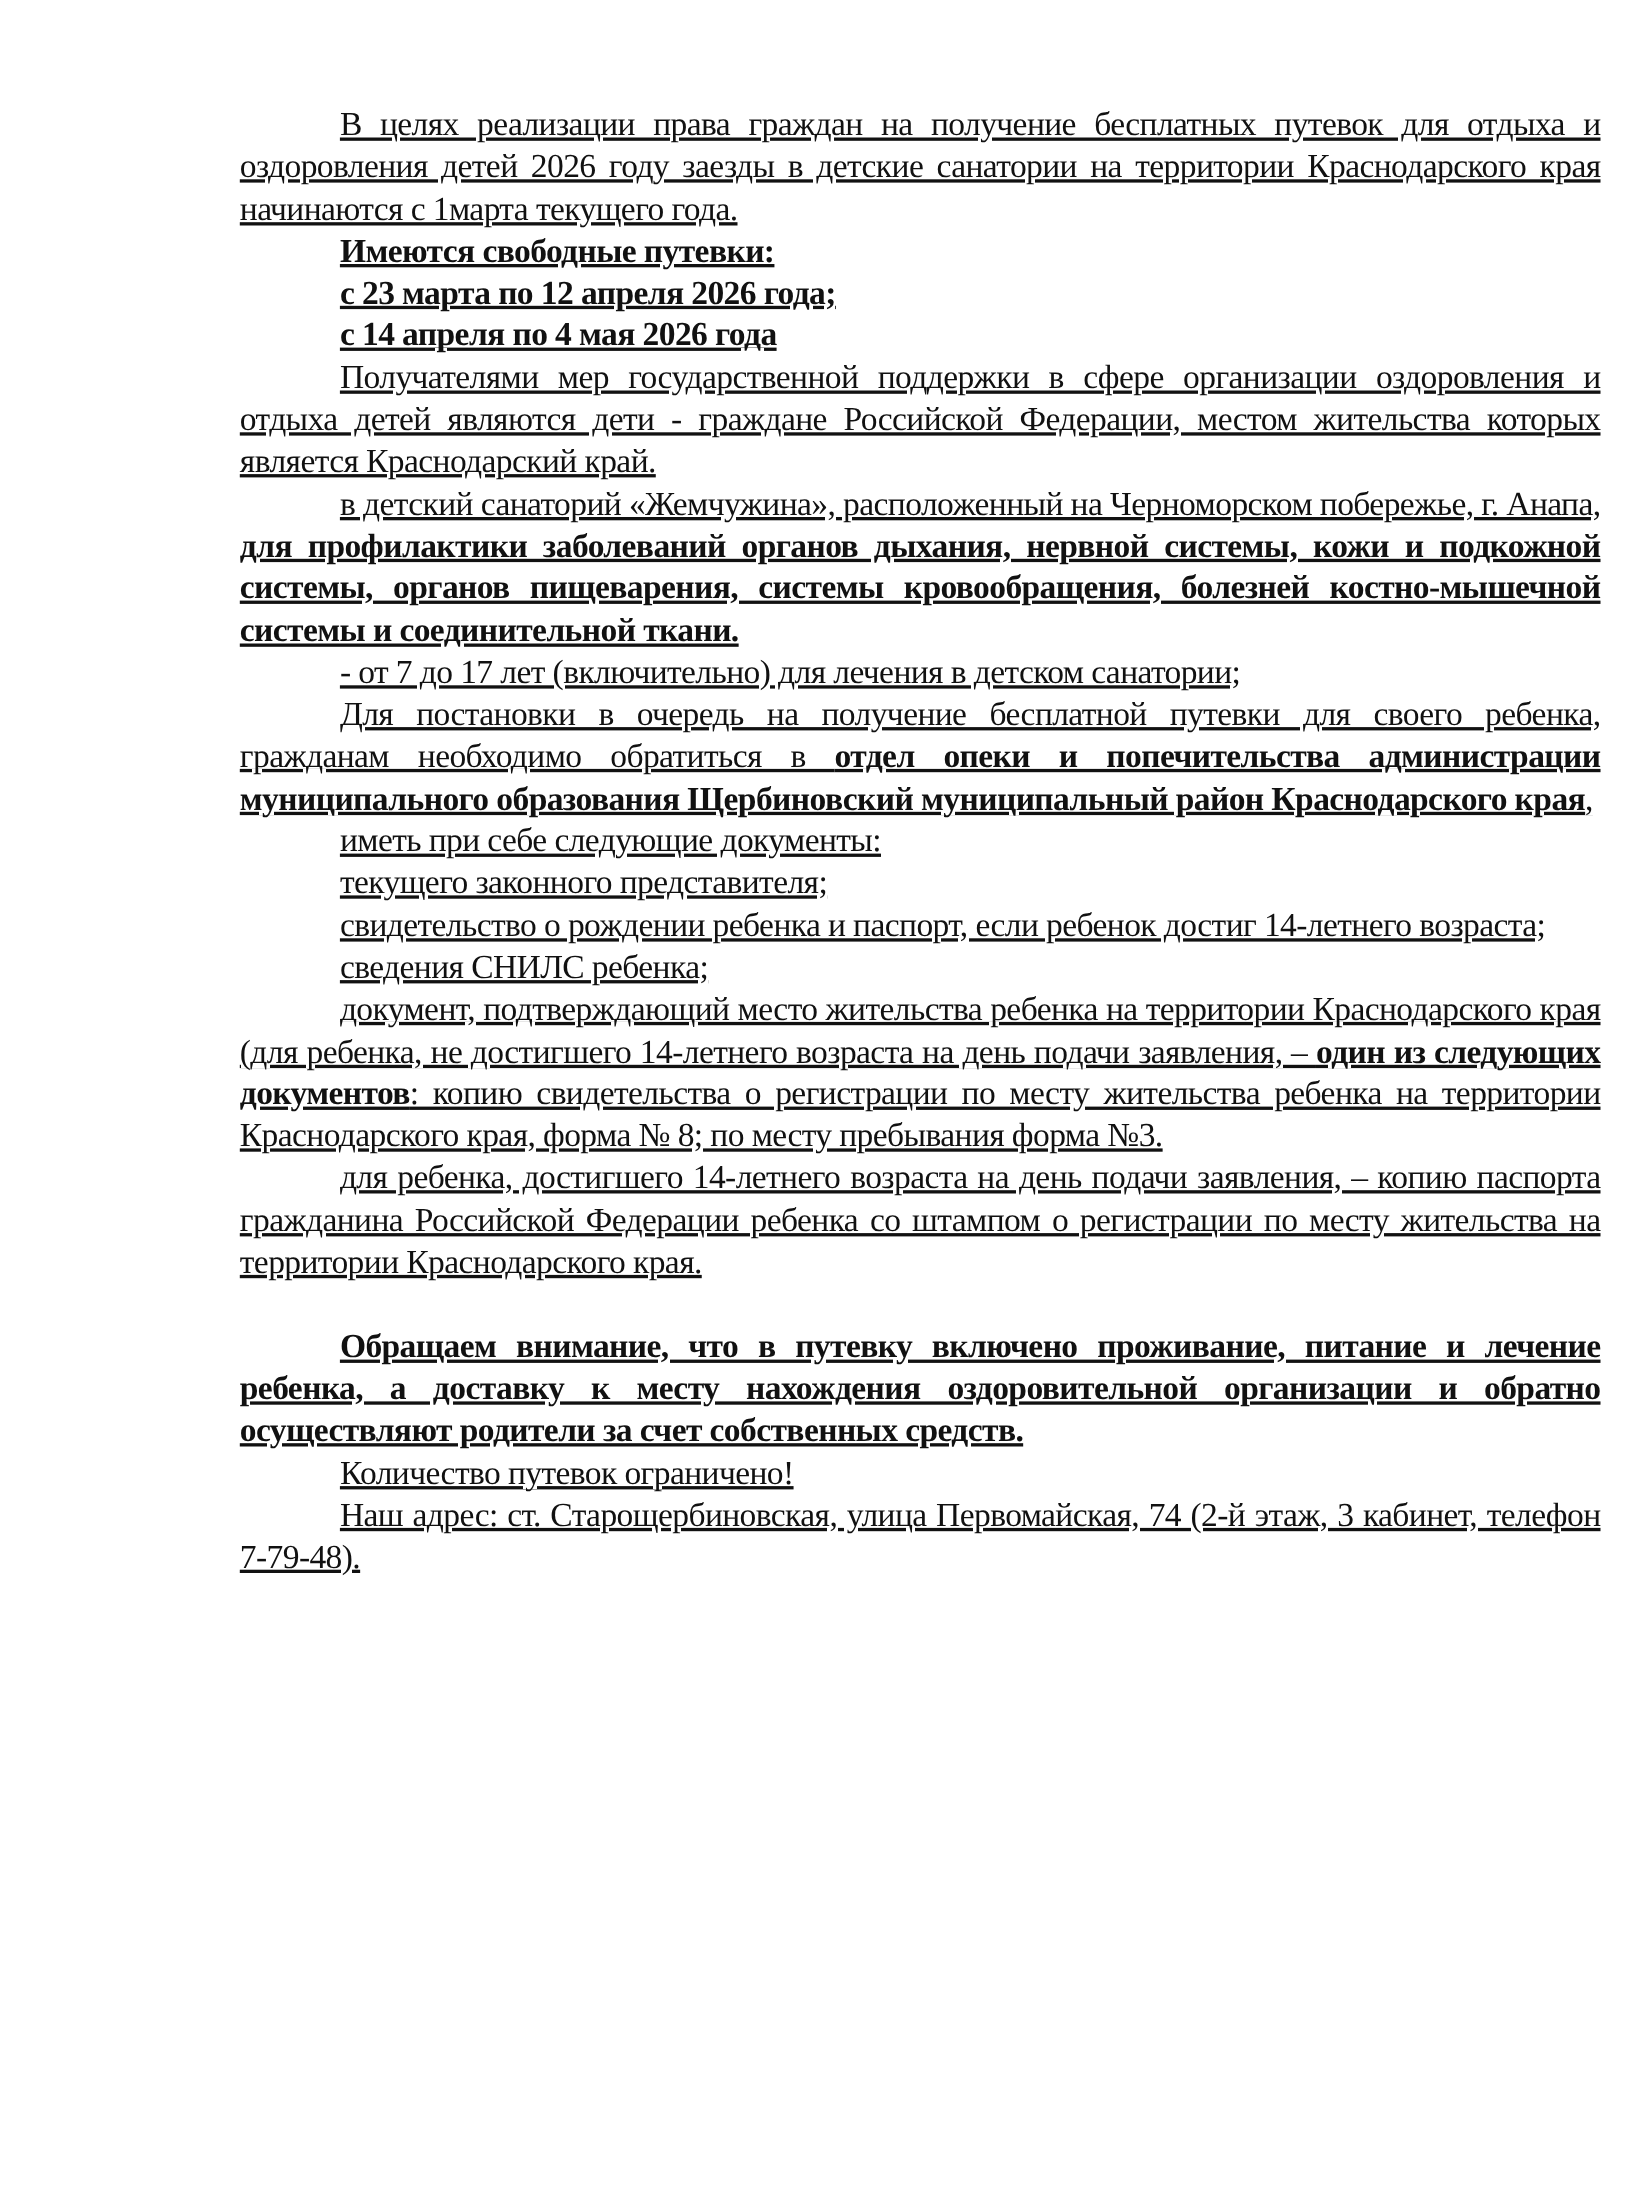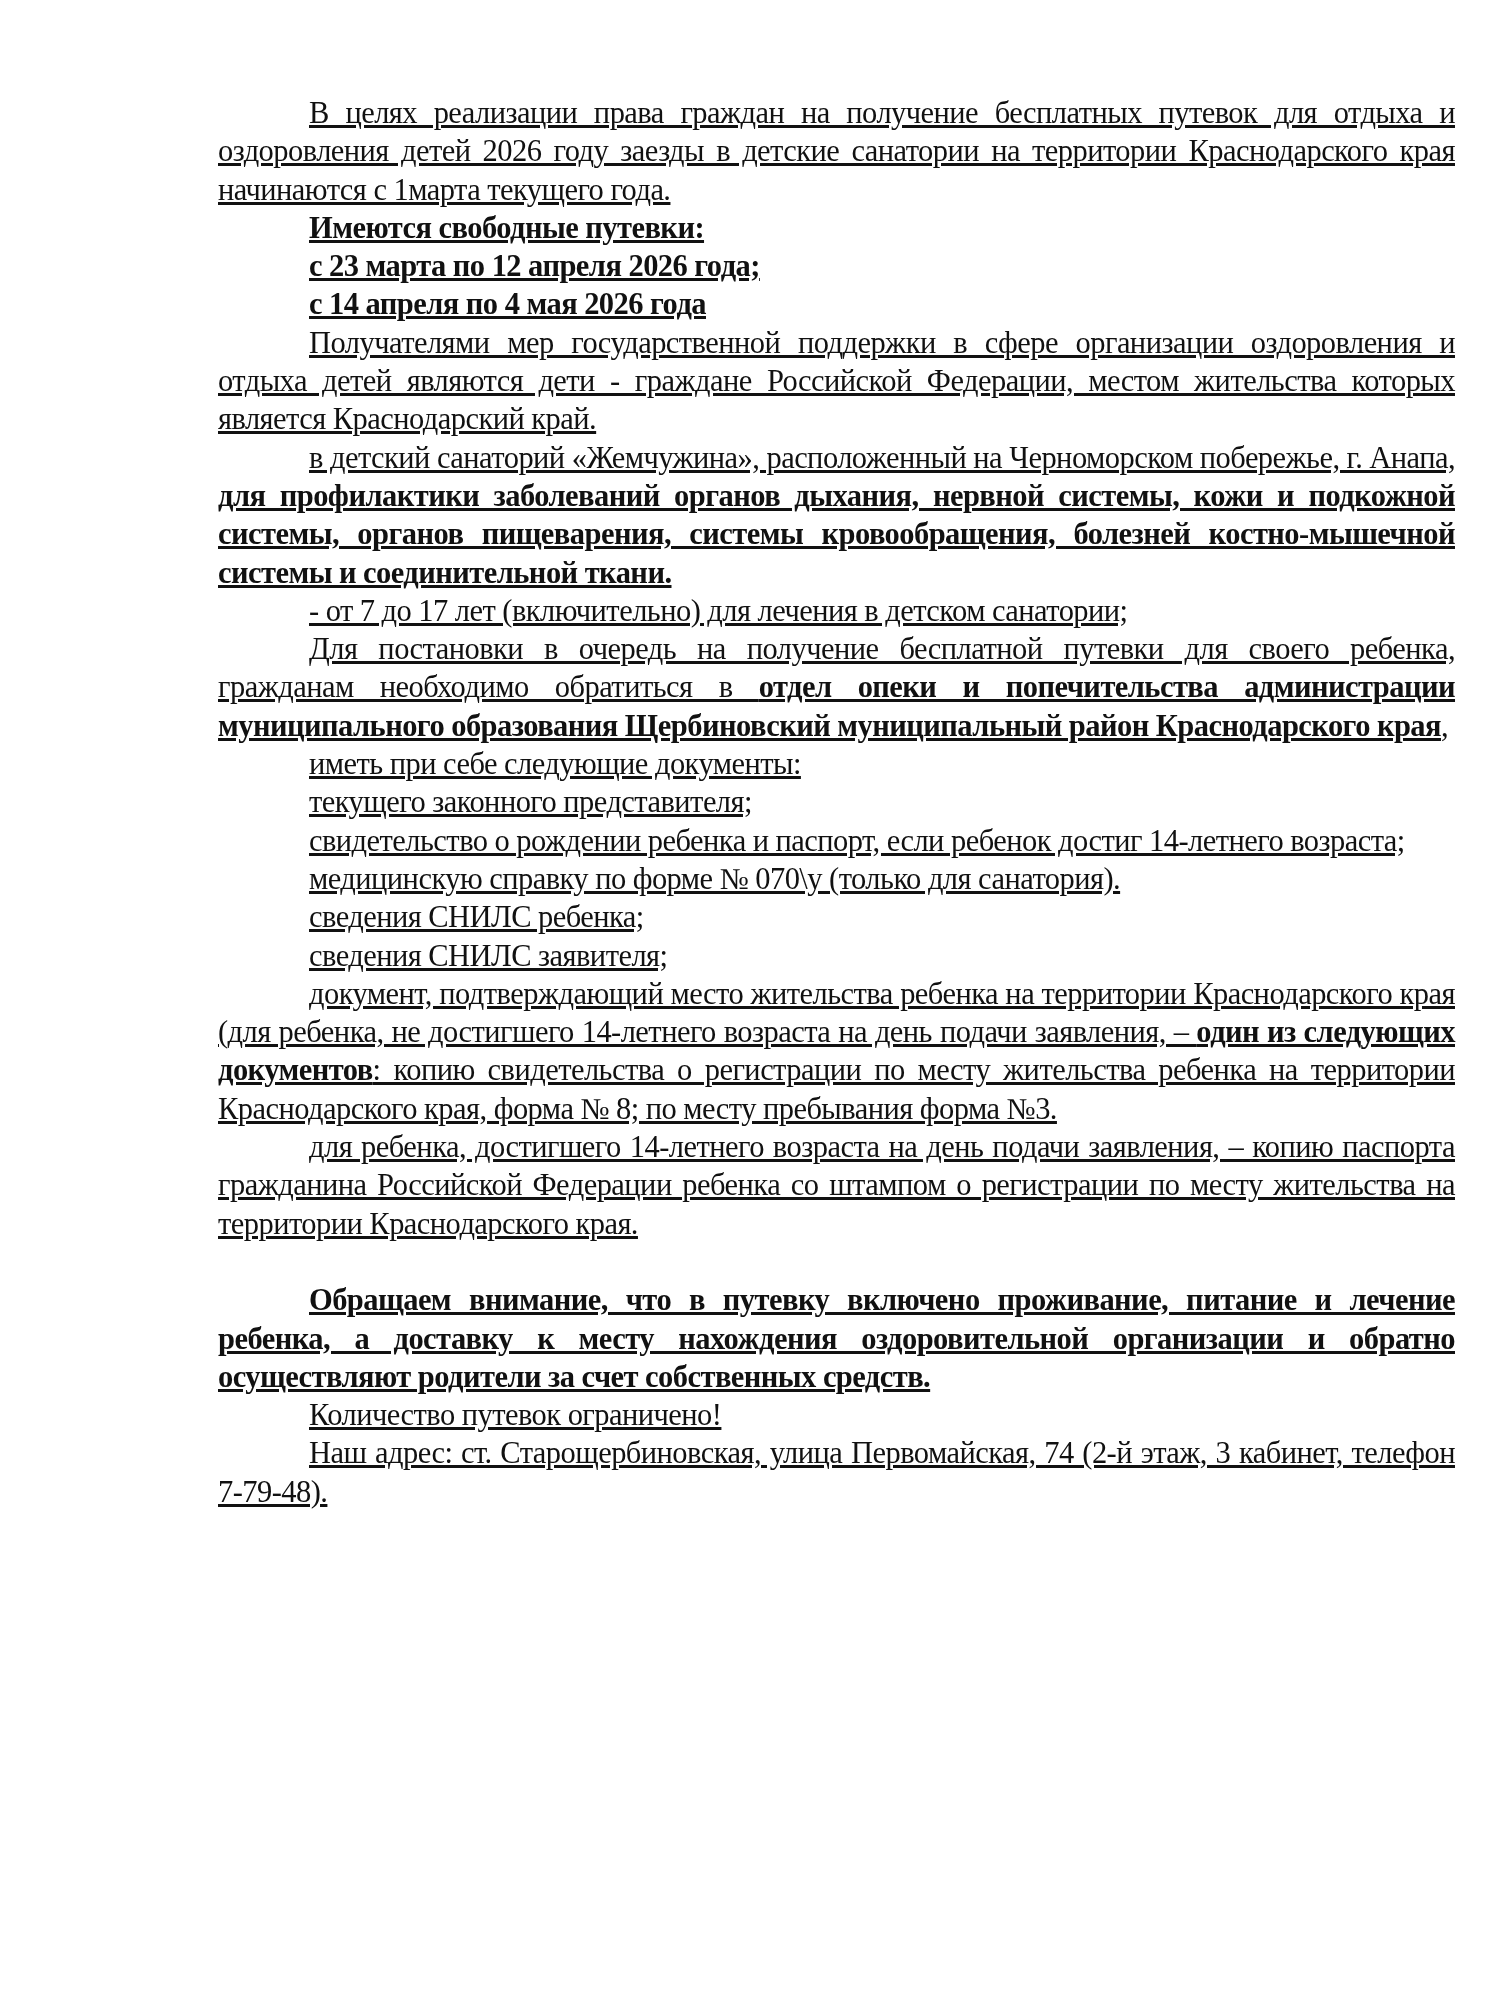--- a/index.html
+++ b/index.html
@@ -54,23 +54,21 @@
 
   <p class="p"><span>в детский санаторий «Жемчужина», расположенный на Черноморском побережье, г. Анапа, </span><span class="b">для профилактики заболеваний органов дыхания, нервной системы, кожи и подкожной системы, органов пищеварения, системы кровообращения, болезней костно-мышечной системы и соединительной ткани.</span></p>
 
   <p class="p">- от 7 до 17 лет (включительно) для лечения в детском санатории;</p>
 
   <p class="p"><span>Для постановки в очередь на получение бесплатной путевки для своего ребенка, гражданам необходимо обратиться в </span><span class="b">отдел опеки и попечительства администрации муниципального образования Щербиновский муниципальный район Краснодарского края</span><span>,</span></p>
 
   <p class="p">иметь при себе следующие документы:</p>
   <p class="p">текущего законного представителя;</p>
   <p class="p">свидетельство о рождении ребенка и паспорт, если ребенок достиг 14-летнего возраста;</p>
-  <p class="p">медицинскую справку по форме № 070\у (только для санатория).</p>
   <p class="p">сведения СНИЛС ребенка;</p>
-  <p class="p">сведения СНИЛС заявителя;</p>
 
   <p class="p"><span>документ, подтверждающий место жительства ребенка на территории Краснодарского края (для ребенка, не достигшего 14-летнего возраста на день подачи заявления, – </span><span class="b">один из следующих документов</span><span>: копию свидетельства о регистрации по месту жительства ребенка на территории Краснодарского края, форма № 8; по месту пребывания форма №3.</span></p>
 
   <p class="p">для ребенка, достигшего 14-летнего возраста на день подачи заявления, – копию паспорта гражданина Российской Федерации ребенка со штампом о регистрации по месту жительства на территории Краснодарского края.</p>
 
   <div class="gap"></div>
 
   <p class="p b">Обращаем внимание, что в путевку включено проживание, питание и лечение ребенка, а доставку к месту нахождения оздоровительной организации и обратно осуществляют родители за счет собственных средств.</p>
 
   <p class="p">Количество путевок ограничено!</p>

